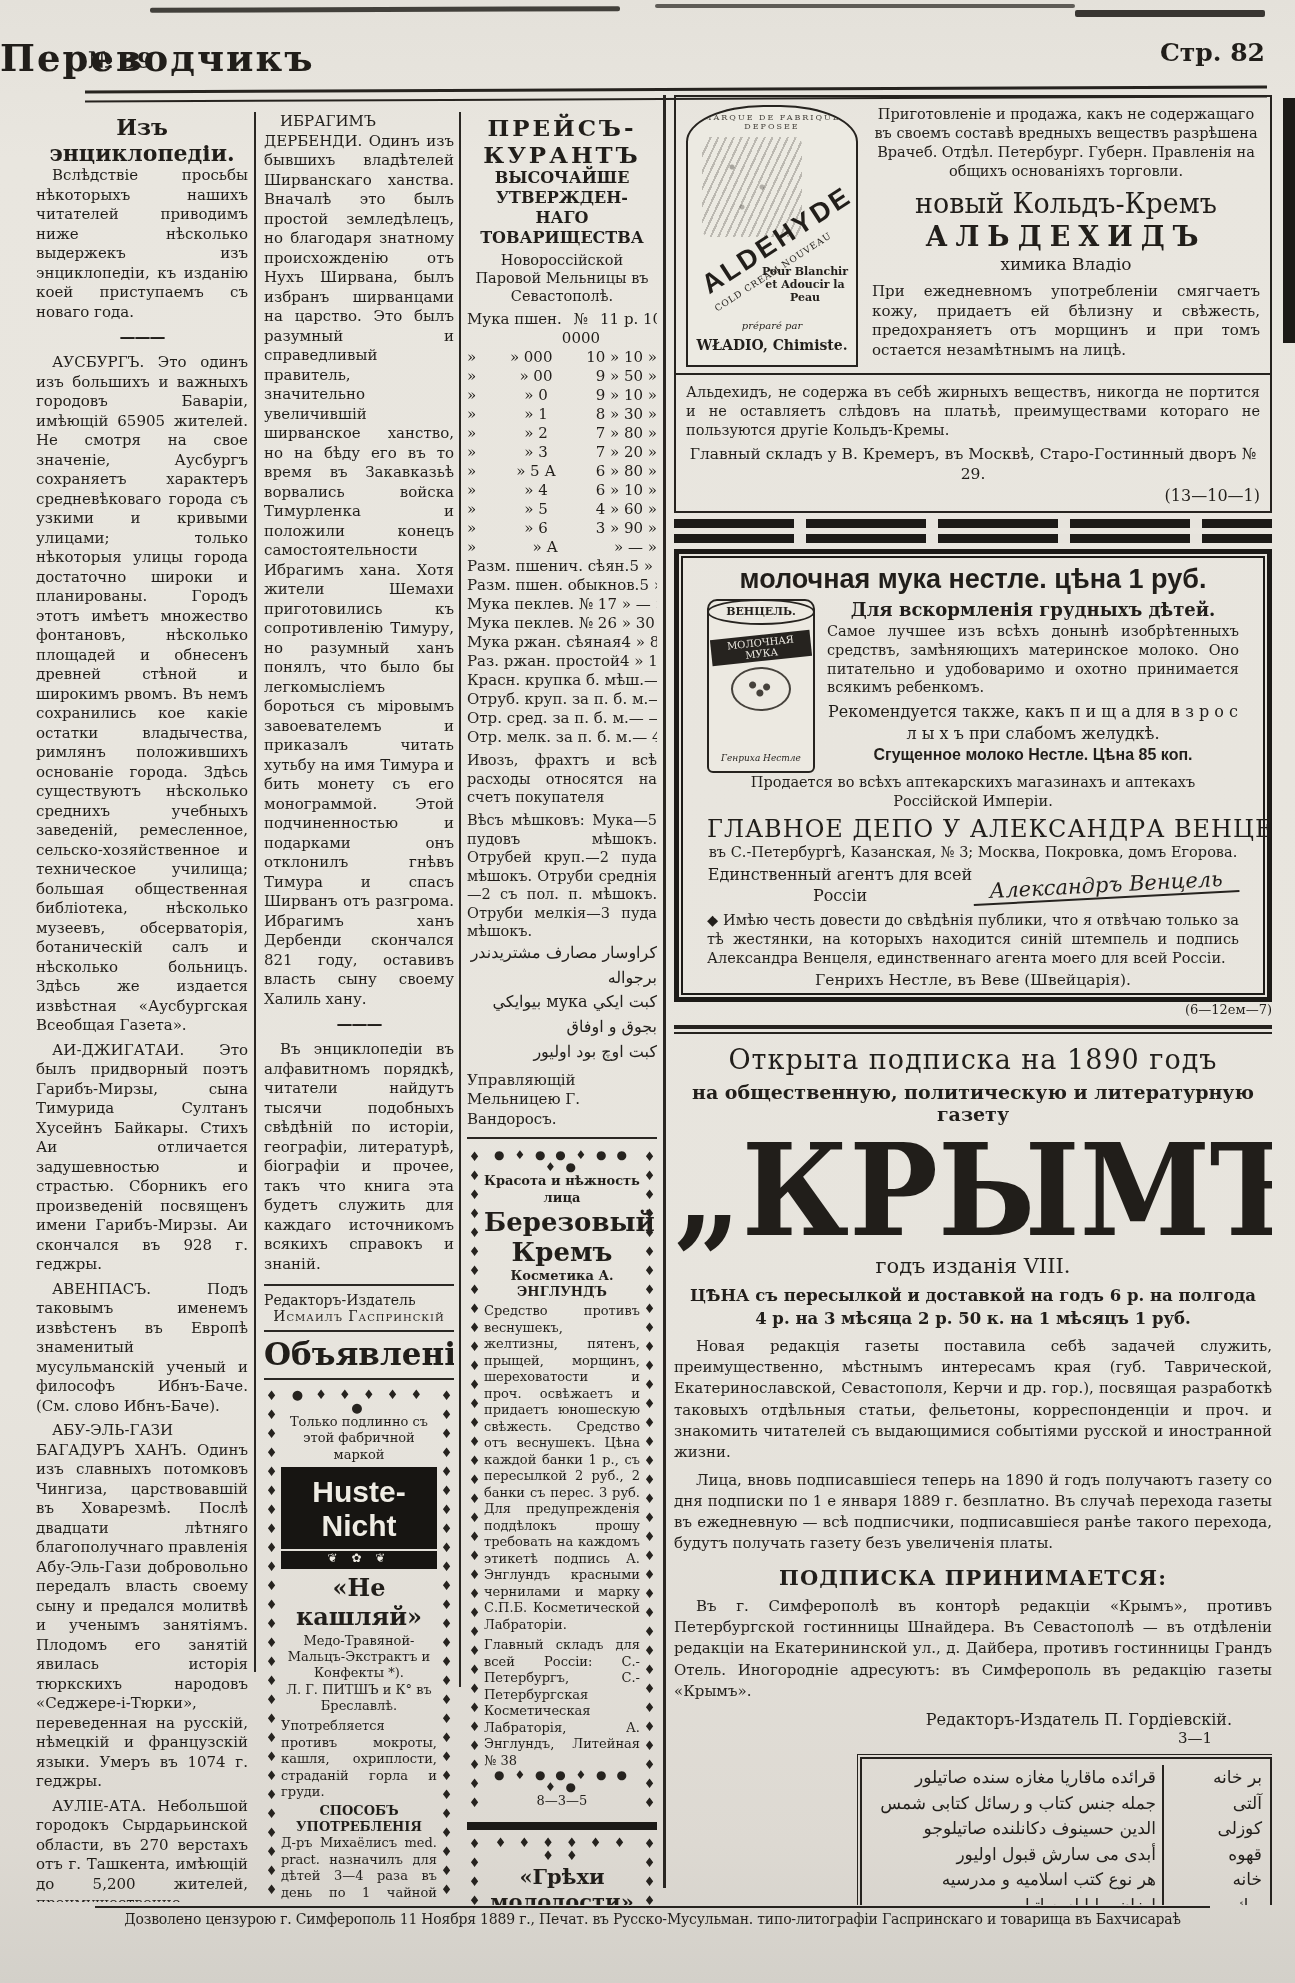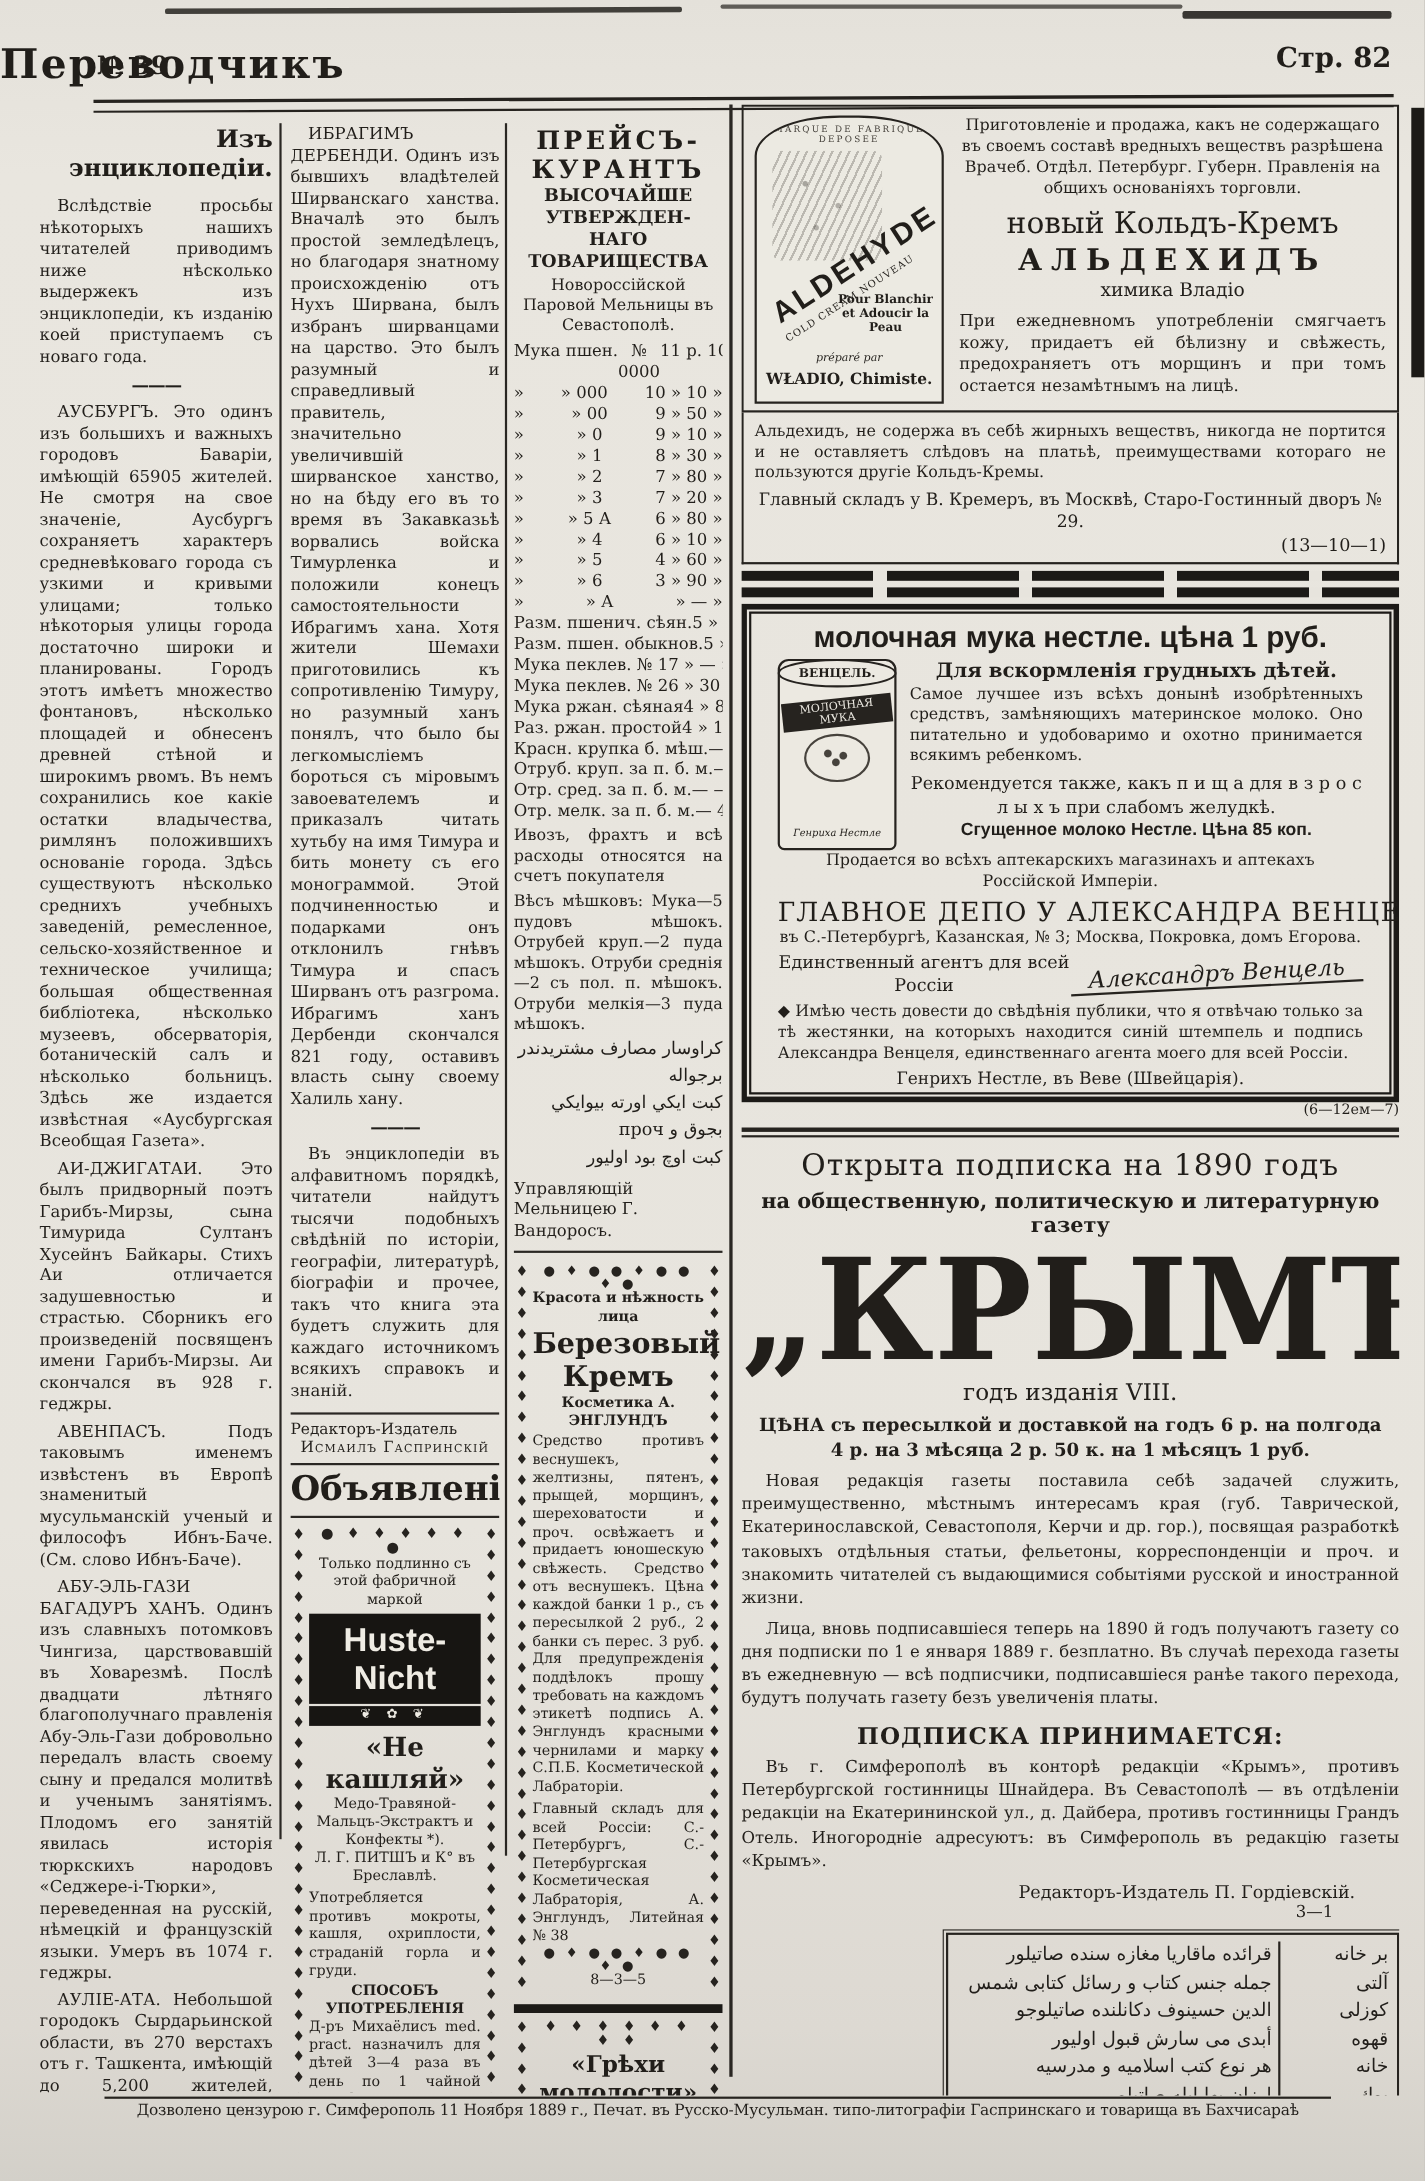--- a/index.html
+++ b/index.html
@@ -32,21 +32,21 @@
   .vr2{left:459px;width:2px;height:1575px;}
   .vr3{left:663px;width:3px;height:1793px;top:95px;}
   
   .col{position:absolute;overflow:hidden;}
   .col1{left:36px;top:112px;width:212px;height:1790px;}
   .col2{left:264px;top:112px;width:190px;height:1790px;}
   .col3{left:467px;top:112px;width:190px;height:1793px;}
   .col4{left:674px;top:95px;width:598px;height:1810px;}
   p{margin:0;}
   .jp{font-size:15px;line-height:1.3;text-align:justify;text-indent:16px;}
-  .art-title{font-size:22px;font-weight:bold;text-align:right;margin:2px 0 12px;}
+  .art-title{font-size:22px;font-weight:bold;text-align:center;margin:2px 0 0;}
   .divider{text-align:center;font-weight:bold;letter-spacing:-1px;margin:6px 0;}
   .hr-thin{border:none;border-top:2px solid #2a2723;margin:8px 0;}
   
   .editor-block{font-size:14px;margin:10px 0 6px;border-top:2px solid #2a2723;padding-top:6px;}
   .editor-name{text-align:center;font-variant:small-caps;letter-spacing:1px;}
   .ads-head{font-size:31px;font-weight:bold;text-align:center;margin:2px 0 4px;}
   .ads-head-wrap{border-top:2px solid #2a2723;border-bottom:2px solid #2a2723;margin:4px 0 6px;padding:2px 0;}
   
   .dframe{position:relative;padding:2px 17px 4px;}
   .dframe::before,.dframe::after{
@@ -355,21 +355,21 @@
           <span class="pn">Отр. мелк. за п. б. м.</span>
           <span class="pg"></span>
           <span class="pp">— 44 »</span>
         </div>
       </div>
     <p class="pl-note">Ивозъ, фрахтъ и всѣ расходы относятся на счетъ покупателя</p>
     <p class="pl-note">Вѣсъ мѣшковъ: Мука—5 пудовъ мѣшокъ. Отрубей круп.—2 пуда мѣшокъ. Отруби среднія—2 съ пол. п. мѣшокъ. Отруби мелкія—3 пуда мѣшокъ.</p>
     <div>
 
     <div class="ar-line">كراوسار مصارف مشتريدندر برجوالە</div>
-        <div class="ar-line">كبت ايكي اورته بيوايكي بجوق و проч</div>
+        <div class="ar-line">كبت ايكي мука بيوايكي بجوق و اوفاق</div>
         <div class="ar-line">كبت اوچ بود اوليور</div>
       </div>
     <p class="manager">
       <span>Управляющій Мельницею Г.</span><br>
       <span>Вандоросъ.</span>
     </p>
     <hr class="hr-thin">
     <div class="dframe">
       <div class="drow-mix">● ♦ ● ● ♦ ● ● ♦ ●</div>
       <p class="ad-c" style="font-weight:bold">Красота и нѣжность лица</p>

